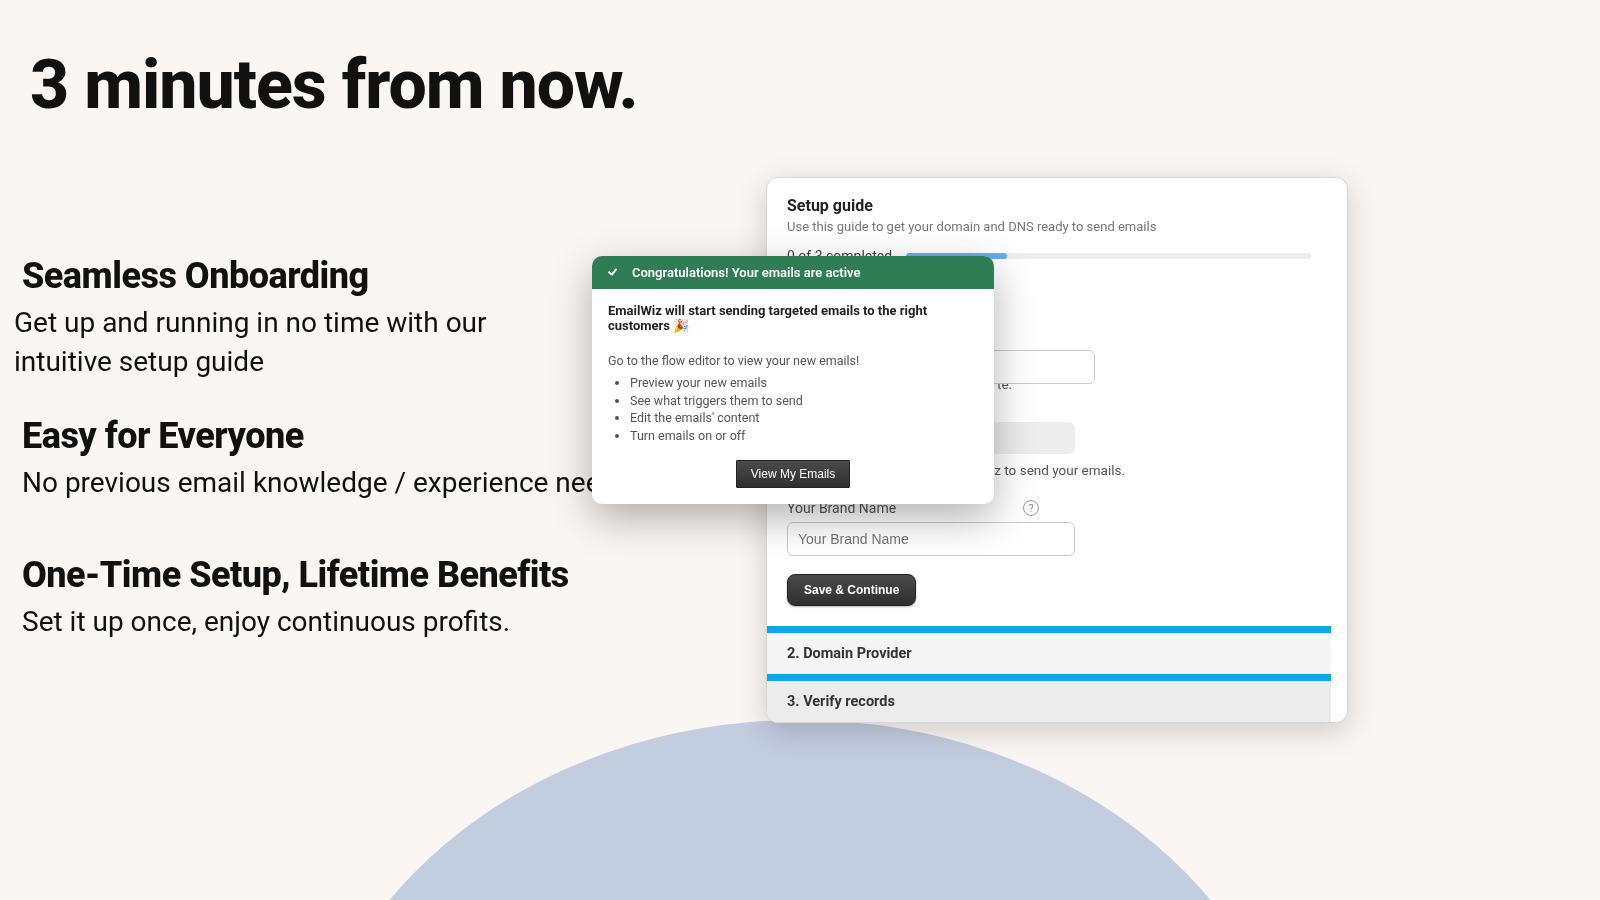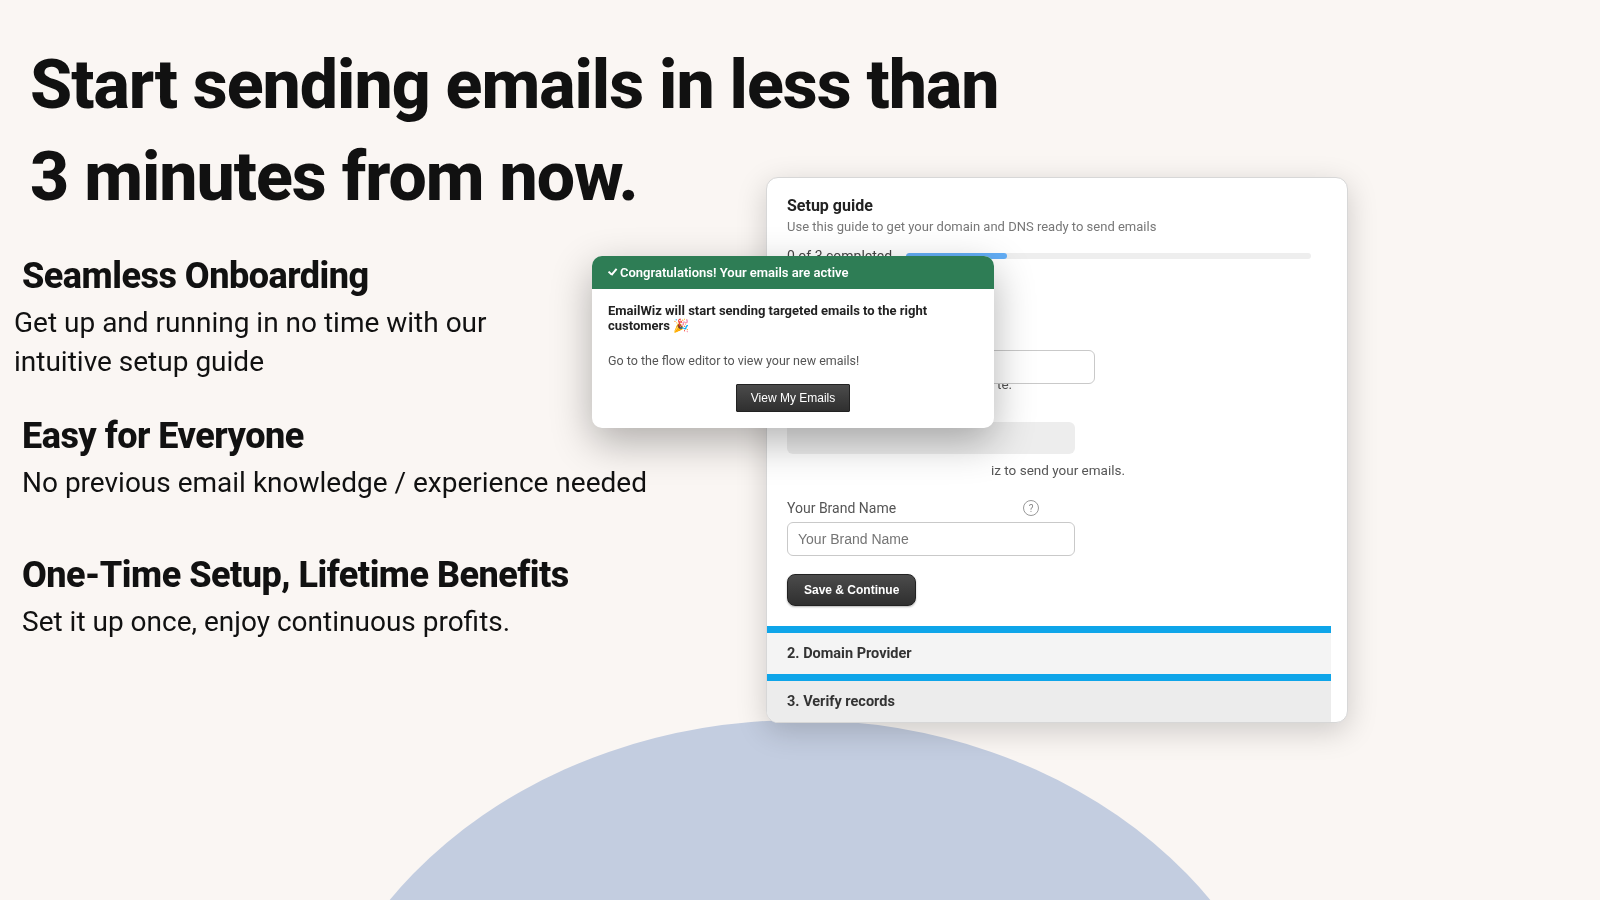--- a/index.html
+++ b/index.html
@@ -106,21 +106,21 @@
     border-radius:10px;
     box-shadow: 0 14px 40px rgba(0,0,0,0.30);
     overflow:hidden;
     z-index: 10;
   }
   .modal-header {
     background:#2e7d55;
     color:#fff;
     padding: 9px 14px;
     font-size:13px; font-weight:600;
-    display:flex; align-items:center; gap:0;
+    display:flex; align-items:center; gap:12px;
   }
   .check-icon {
     width:14px; height:14px; position:relative;
   }
   .check-icon::before {
     content:""; position:absolute; left:2px; top:6px;
     width:4px; height:2px; background:#fff; transform:rotate(45deg);
   }
   .check-icon::after {
     content:""; position:absolute; left:4px; top:5px;
@@ -150,21 +150,20 @@
     background:#c3cde0;
     border-radius: 50% 50% 0 0 / 60% 60% 0 0;
   }
 </style>
 </head>
 <body>
 
 <div class="blob"></div>
 
 <div class="hero-title">
-  <div>Start sending emails in less than</div>
   <div>3 minutes from now.</div>
 </div>
 
 <div class="feature" id="f1">
   <h3>Seamless Onboarding</h3>
   <p>Get up and running in no time with our intuitive setup guide</p>
 </div>
 <div class="feature" id="f2">
   <h3>Easy for Everyone</h3>
   <p>No previous email knowledge / experience needed</p>
@@ -216,15 +215,21 @@
 </div>
 
 <div class="modal">
   <div class="modal-header">
     <span class="check-icon"></span>
     <span>Congratulations! Your emails are active</span>
   </div>
   <div class="modal-body">
     <div class="modal-title">EmailWiz will start sending targeted emails to the right customers 🎉</div>
     <div class="modal-lead">Go to the flow editor to view your new emails!</div>
+    <ul class="modal-list">
+      <li>Preview your new emails</li>
+      <li>See what triggers them to send</li>
+      <li>Edit the emails' content</li>
+      <li>Turn emails on or off</li>
+    </ul>
     <button class="view-btn">View My Emails</button>
   </div>
 </div>
 
 </body></html>

